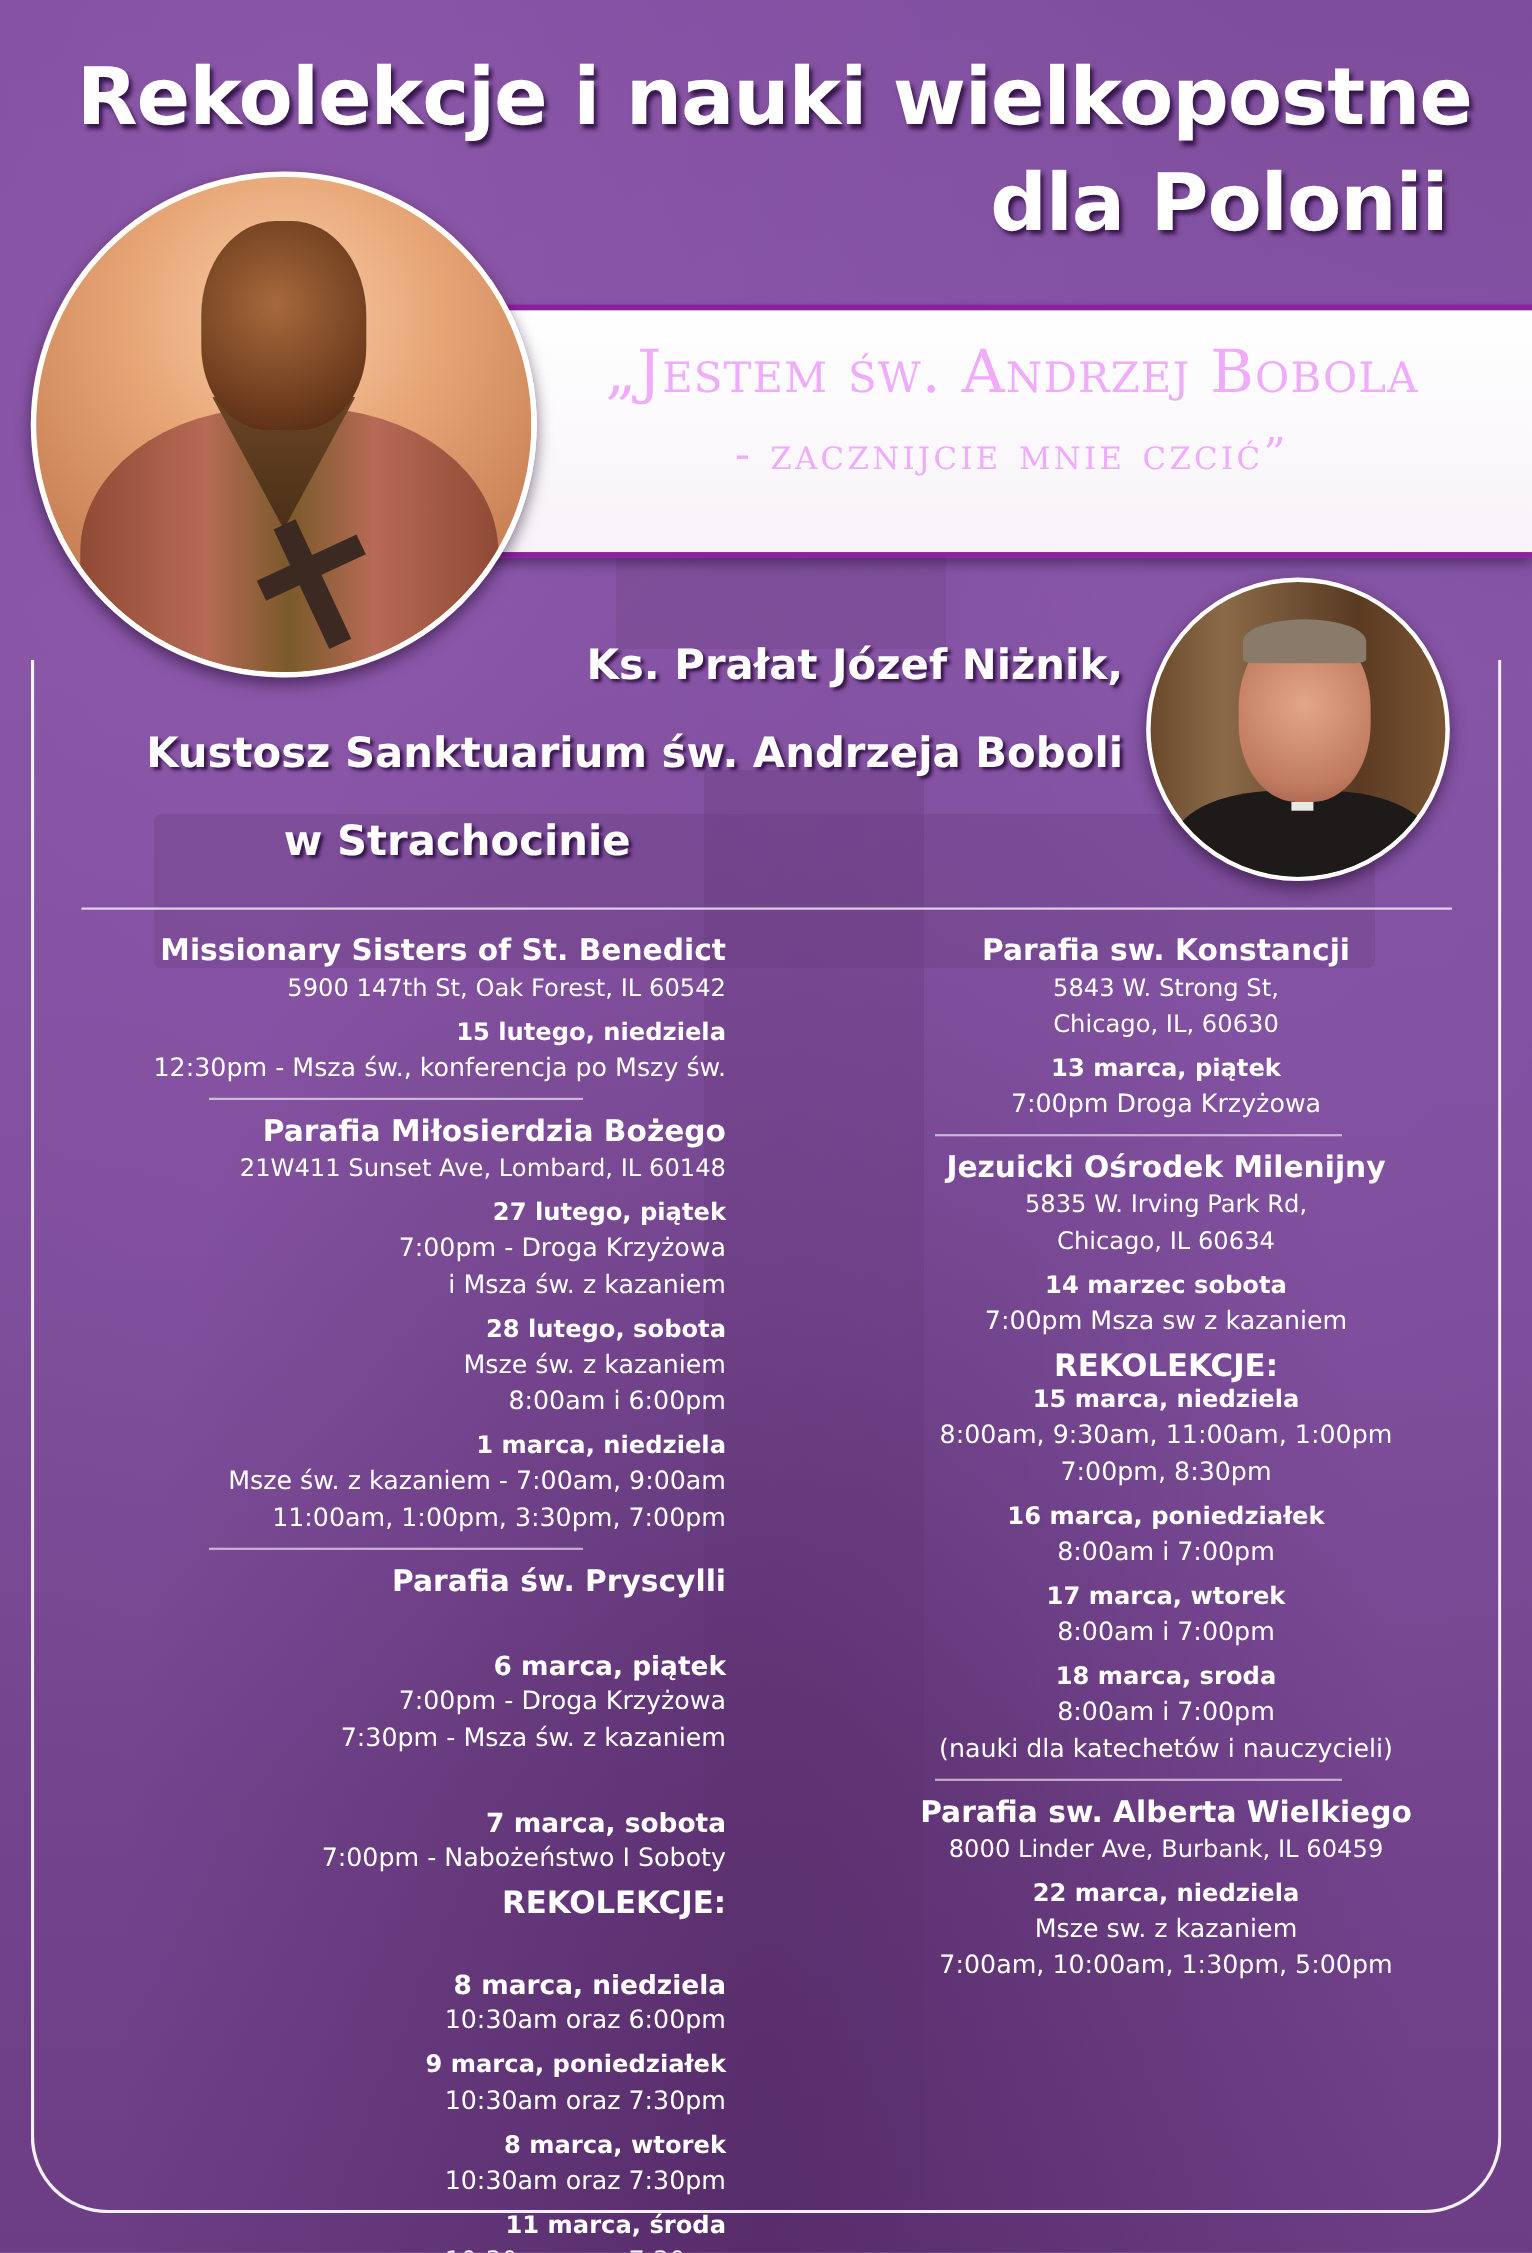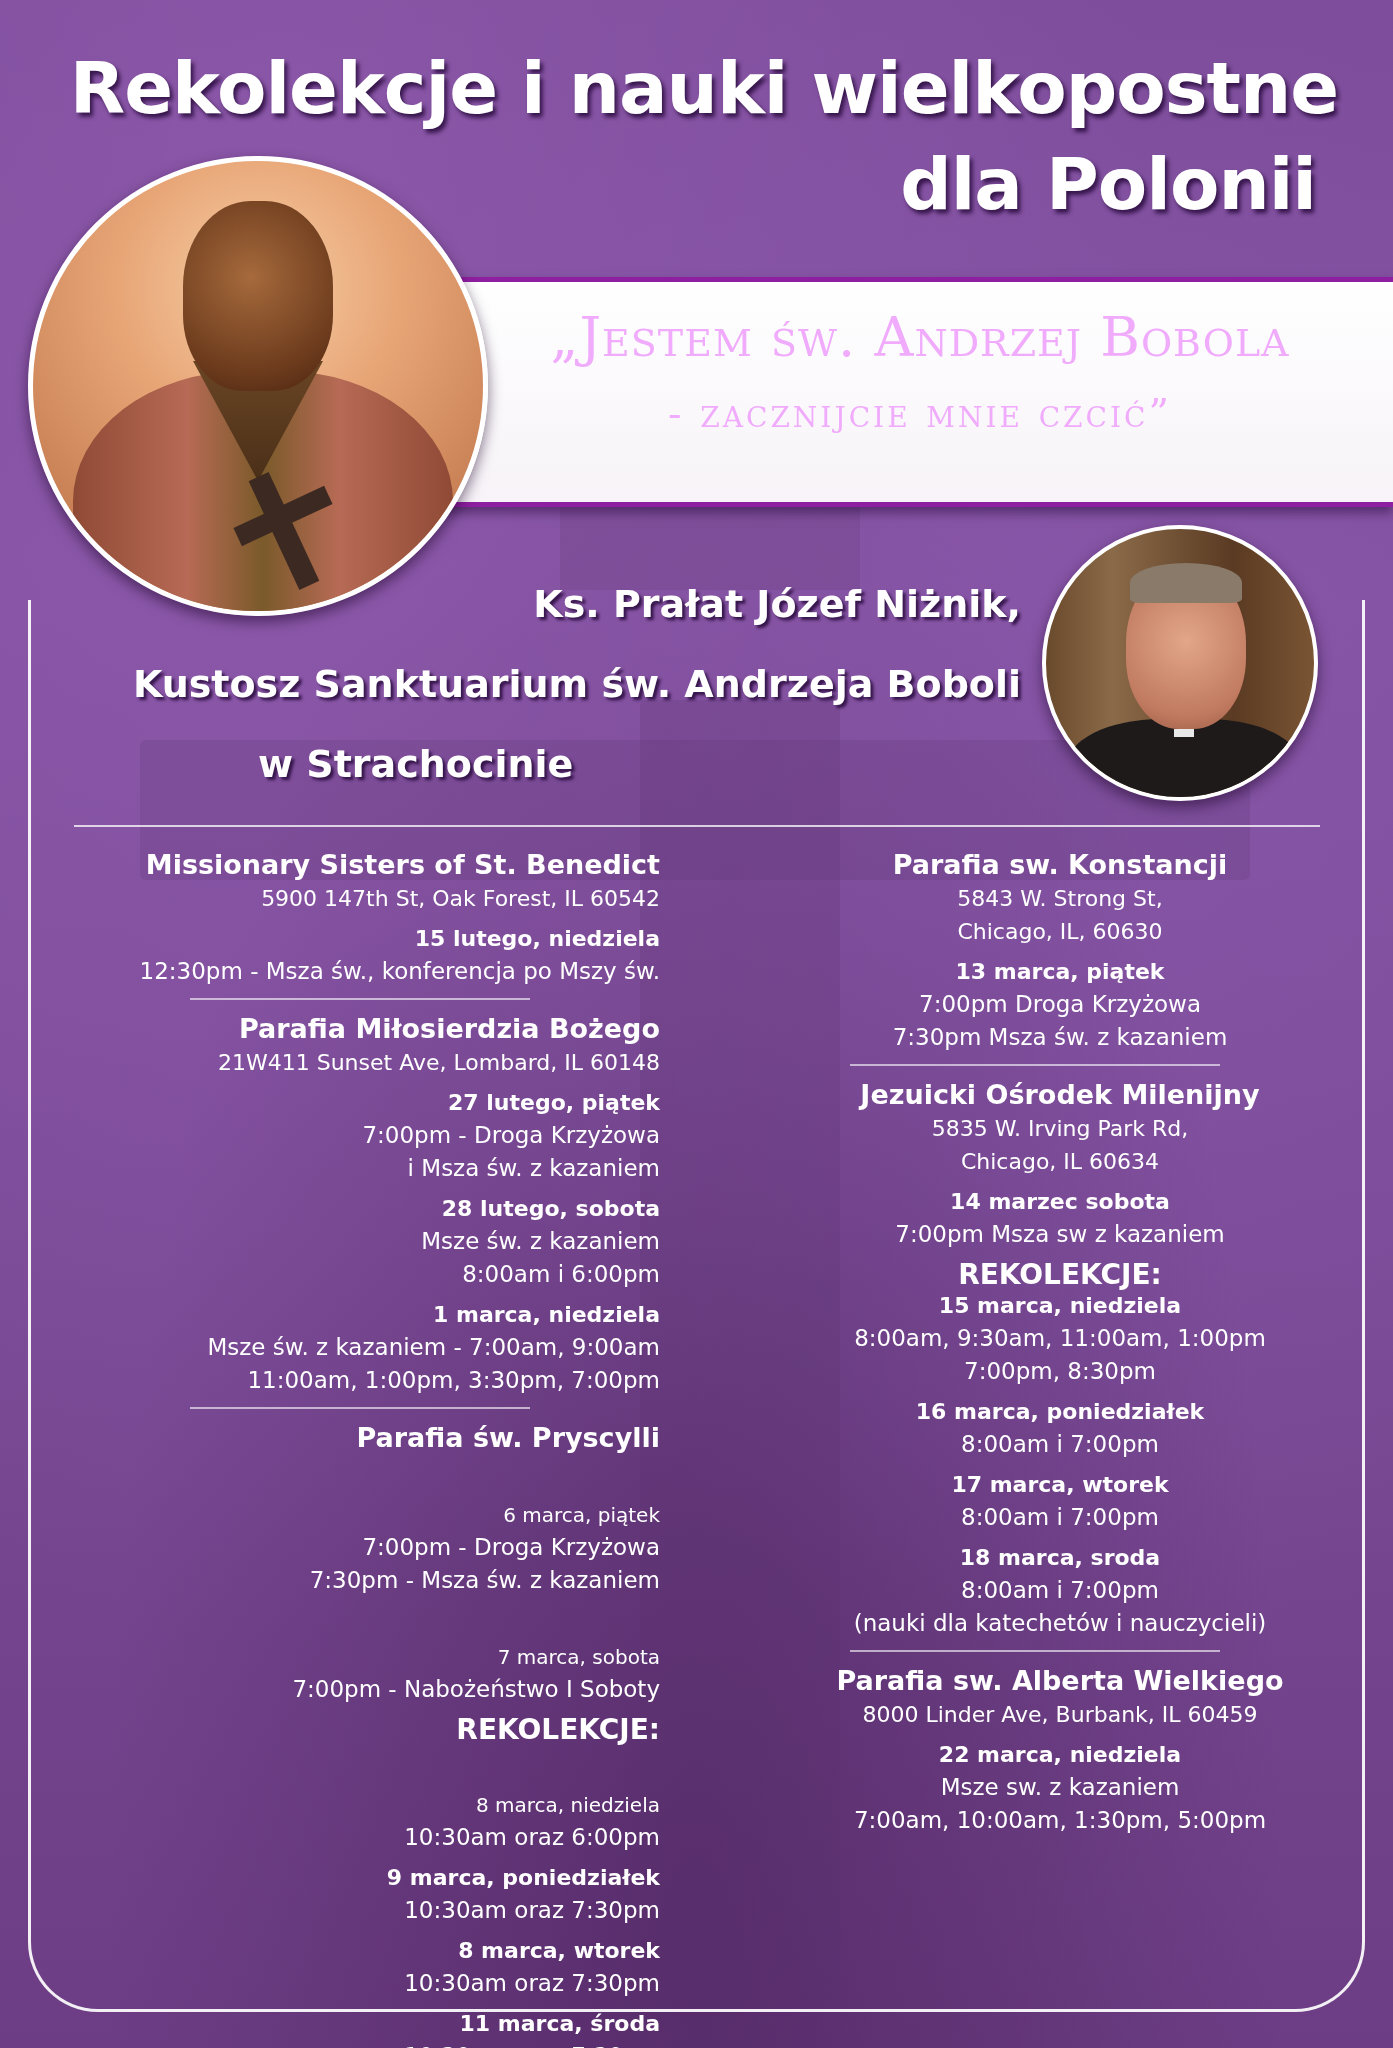--- a/index.html
+++ b/index.html
@@ -191,21 +191,21 @@
       font-size: 22px;
       line-height: 33px;
       font-weight: normal;
     }
     .ev { margin-top: 8px; }
     .ev .date {
       font-weight: bold;
       font-size: 22px;
       line-height: 32px;
     }
-    .ev .date.plain { font-weight: normal; font-size: 20px; margin-top: 44px; }
+    .ev .date.plain { font-weight: bold; font-size: 24px; margin-top: 44px; }
     .ev .line {
       font-size: 23px;
       line-height: 33px;
       font-weight: normal;
     }
     .ev .label {
       font-weight: bold;
       font-size: 28px;
       line-height: 31px;
     }
@@ -325,21 +325,20 @@
 
 <div class="col right">
 
   <div class="venue">
     <div class="name">Parafia sw. Konstancji</div>
     <div class="addr">5843 W. Strong St,</div>
     <div class="addr">Chicago, IL, 60630</div>
     <div class="ev">
       <div class="date">13 marca, piątek</div>
       <div class="line">7:00pm Droga Krzyżowa</div>
-      <div class="line">7:30pm Msza św. z kazaniem</div>
     </div>
   </div>
 
   <div class="sep"></div>
 
   <div class="venue">
     <div class="name">Jezuicki Ośrodek Milenijny</div>
     <div class="addr">5835 W. Irving Park Rd,</div>
     <div class="addr">Chicago, IL 60634</div>
     <div class="ev">

